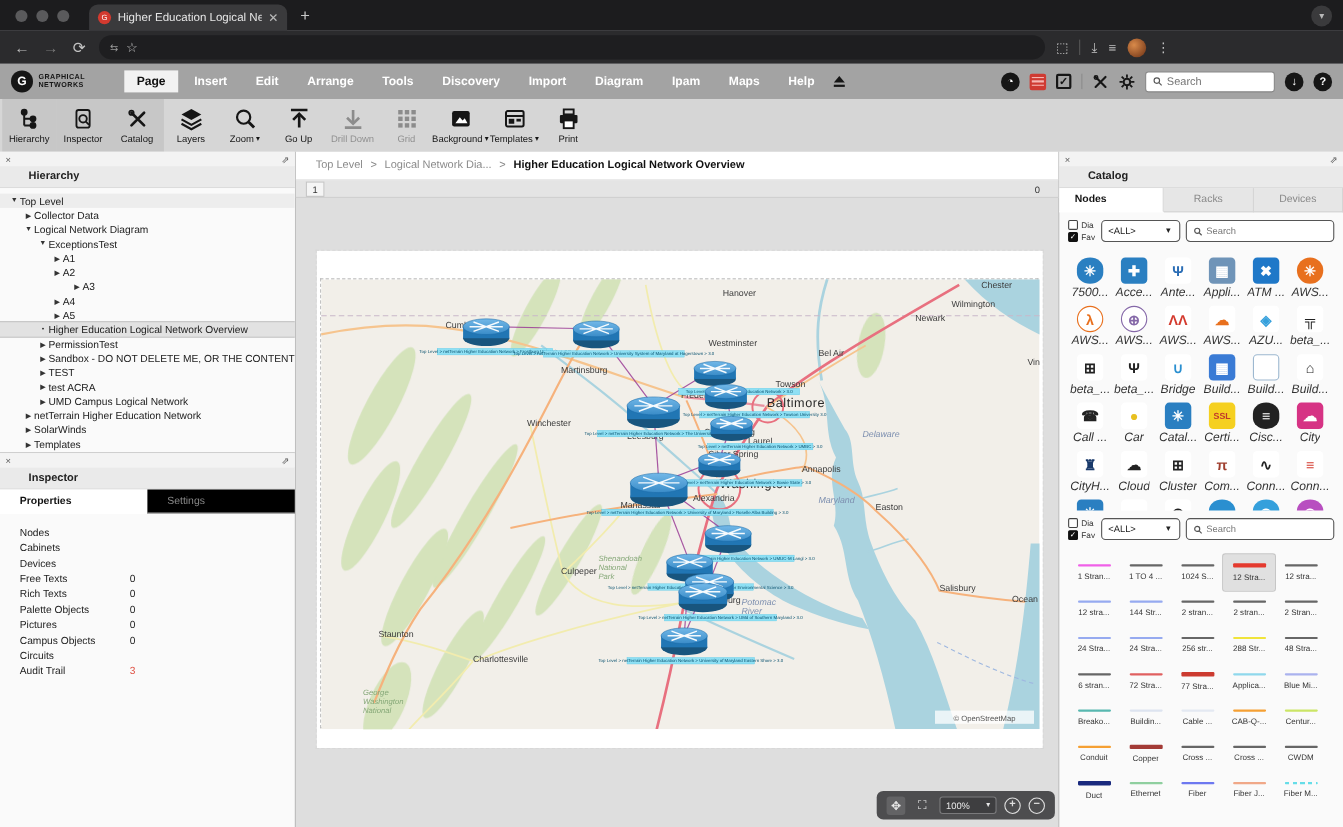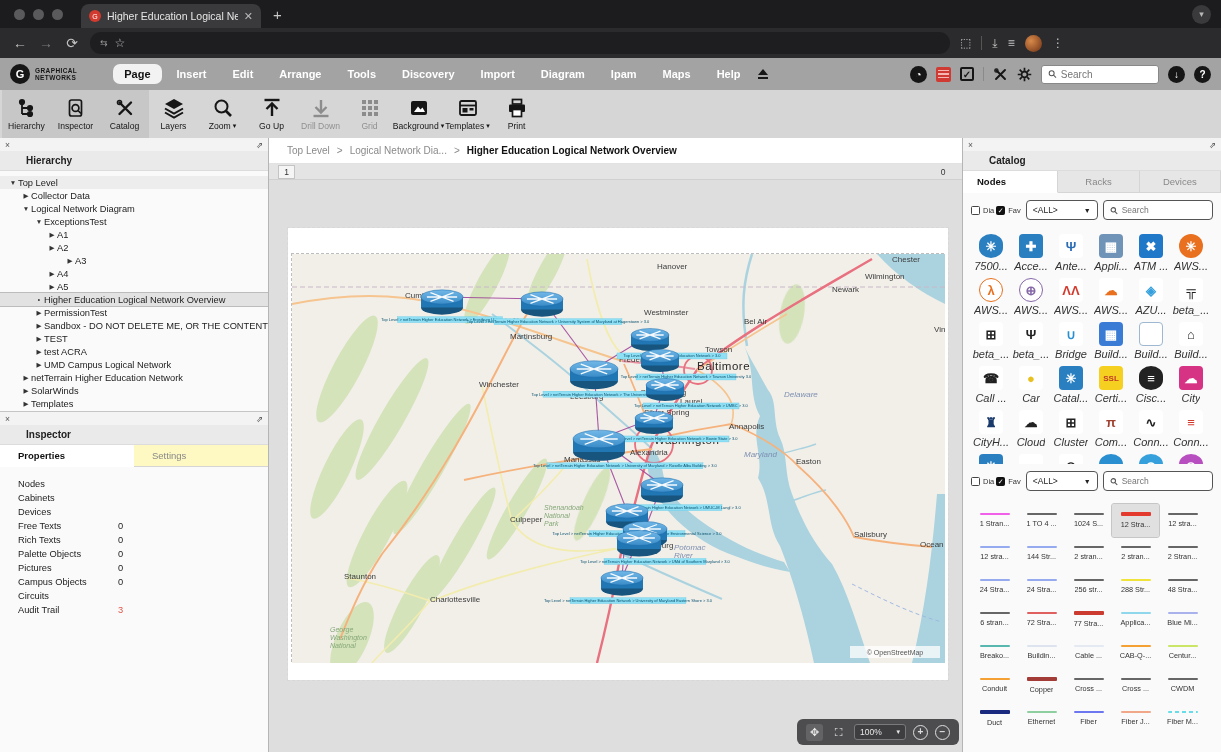--- a/index.html
+++ b/index.html
@@ -28,21 +28,21 @@
   .bricon { color:#c2c2c2; font-size:12px; }
   .brsep { width:1px; height:14px; background:#555; }
   .avatar { width:17px; height:17px; border-radius:50%; background:radial-gradient(circle at 35% 35%, #d98a4a, #6b3014); }
 
   
   #menubar { position:absolute; left:0; top:58px; width:100%; height:32px; background:#a3a3a3; display:flex; align-items:center; padding:0 10px; }
   #brand { display:flex; align-items:center; gap:5px; margin-right:36px; }
   #brand .glogo { width:20px; height:20px; border-radius:50%; background:#161616; color:#fff; font-weight:bold; font-size:11px; text-align:center; line-height:20px; }
   #brand .btext { font-size:6.5px; font-weight:bold; color:#161616; letter-spacing:.4px; line-height:7px; }
   #menu-items { display:flex; align-items:center; gap:4px; }
-  .mitem { color:#fff; font-weight:bold; font-size:11px; padding:4px 11px; border-radius:7px; white-space:nowrap; }
+  .mitem { color:#fff; font-weight:bold; font-size:11px; padding:4px 11px; border-radius:0; white-space:nowrap; }
   .mitem.active { background:#f2f2f2; color:#111; }
   #eject { margin-left:4px; }
   #menubar-right { margin-left:auto; display:flex; align-items:center; gap:9px; }
   .mcirc { width:17px; height:17px; border-radius:50%; background:#161616; color:#fff; font-size:10px; font-weight:bold; text-align:center; line-height:17px; }
   .micon-red { width:15px; height:15px; border-radius:2px; background:#cf3a32; display:flex; flex-direction:column; justify-content:center; gap:2px; padding:0 2px; }
   .micon-red i { display:block; height:1.5px; background:#f6b6b2; }
   .mcheckbox { width:14px; height:14px; border:2px solid #161616; border-radius:2px; font-size:10px; line-height:11px; text-align:center; color:#161616; font-weight:bold; }
   #appsearch { width:118px; height:19px; background:#fff; border:1px solid #888; border-radius:3px; display:flex; align-items:center; padding:0 6px; gap:4px; }
   #appsearch input { border:none; outline:none; width:100%; font-size:10px; color:#333; font-family:inherit; background:transparent; }
 
@@ -70,21 +70,21 @@
   #hierpanel { height:274px; border-bottom:1px solid #c5c5c5; display:flex; flex-direction:column; }
   #tree { flex:1; overflow:hidden; padding-top:5px; background:#fafafa; }
   .trow { height:13px; display:flex; align-items:center; font-size:9.3px; color:#222; white-space:nowrap; }
   .trow .arr { width:10px; font-size:6.5px; color:#333; text-align:center; flex:0 0 auto; }
   .trow.band { background:#ededed; }
   .trow.sel { background:#e2e2e2; outline:1px solid #bcbcbc; }
 
   
   #insppanel { flex:1; display:flex; flex-direction:column; }
   .tabsrow { display:flex; height:22px; }
-  .tabsrow .tab { flex:1; font-size:9.5px; display:flex; align-items:center; padding-left:18px; color:#888; background:#fef9c3; border-bottom:1px solid #d5d5d5; }
+  .tabsrow .tab { flex:1; font-size:9.5px; display:flex; align-items:center; padding-left:18px; color:#888; background:#000000; border-bottom:1px solid #d5d5d5; }
   .tabsrow .tab.on { background:#fff; color:#111; font-weight:bold; border-bottom:1px solid #fff; }
   #insprows { padding:10px 0 0 18px; }
   .irow { height:14px; display:flex; font-size:9.3px; color:#222; align-items:center; }
   .irow .ival { margin-left:auto; margin-right:130px; width:20px; }
   .irow .ival.red { color:#e0574a; }
 
   
   #breadcrumbbar { height:26px; background:#fff; border-bottom:1px solid #e2e2e2; display:flex; align-items:center; padding-left:18px; gap:7px; font-size:10px; color:#8a8a8a; }
   #breadcrumbbar .last { color:#111; font-weight:bold; }
   #pagetabs { height:16px; background:#e4e4e4; position:relative; border-bottom:1px solid #d0d0d0;}
@@ -100,21 +100,21 @@
   #zoombar .zbtn.panbg { background:#636365; }
   #zoomsel { width:52px; height:16px; background:#3e3e40; border:1px solid #7a7a7c; border-radius:3px; color:#e8e8e8; font-size:8.5px; display:flex; align-items:center; padding:0 5px; }
   #zoomsel .zc { margin-left:auto; font-size:7px; }
   .zround { width:15px; height:15px; border-radius:50%; border:1.5px solid #dedede; color:#dedede; font-size:10px; line-height:12px; text-align:center; font-weight:bold; }
 
   
   .cattabs { display:flex; height:22px; }
   .cattabs .tab { flex:1; font-size:9.5px; display:flex; align-items:center; justify-content:center; color:#888; background:#e6e6e6; border-bottom:1px solid #d5d5d5; border-right:1px solid #d5d5d5; }
   .cattabs .tab.on { background:#fff; color:#111; font-weight:bold; justify-content:flex-start; padding-left:14px; border-bottom:1px solid #fff; }
   .filters { height:34px; display:flex; align-items:center; gap:5px; padding:0 8px; }
-  .chkcol { display:flex; flex-direction:row; gap:2px; }
+  .chkcol { display:flex; flex-direction:column; gap:2px; }
   .chkrow { display:flex; align-items:center; gap:3px; font-size:7.5px; color:#333; }
   .cb { width:9px; height:9px; border:1.5px solid #444; border-radius:1.5px; background:#fff; }
   .cb.on { background:#111; color:#fff; font-size:7px; line-height:7px; text-align:center; border-color:#111; }
   .dd { width:72px; height:20px; border:1.5px solid #555; border-radius:4px; background:#fff; font-size:8.5px; color:#222; display:flex; align-items:center; padding:0 6px; }
   .dd .zc { margin-left:auto; font-size:7px; }
   .srch { flex:1; height:20px; border:1.5px solid #555; border-radius:4px; background:#fff; display:flex; align-items:center; gap:4px; padding:0 6px; }
   .srch input { border:none; outline:none; width:100%; font-size:8.5px; color:#333; font-family:inherit; }
 
   #nodegrid { height:237px; overflow:hidden; display:flex; flex-wrap:wrap; padding:4px 5px 0 8px; align-content:flex-start; }
   .nitem { width:40px; height:44px; display:flex; flex-direction:column; align-items:center; gap:2px; padding-top:3px; }

